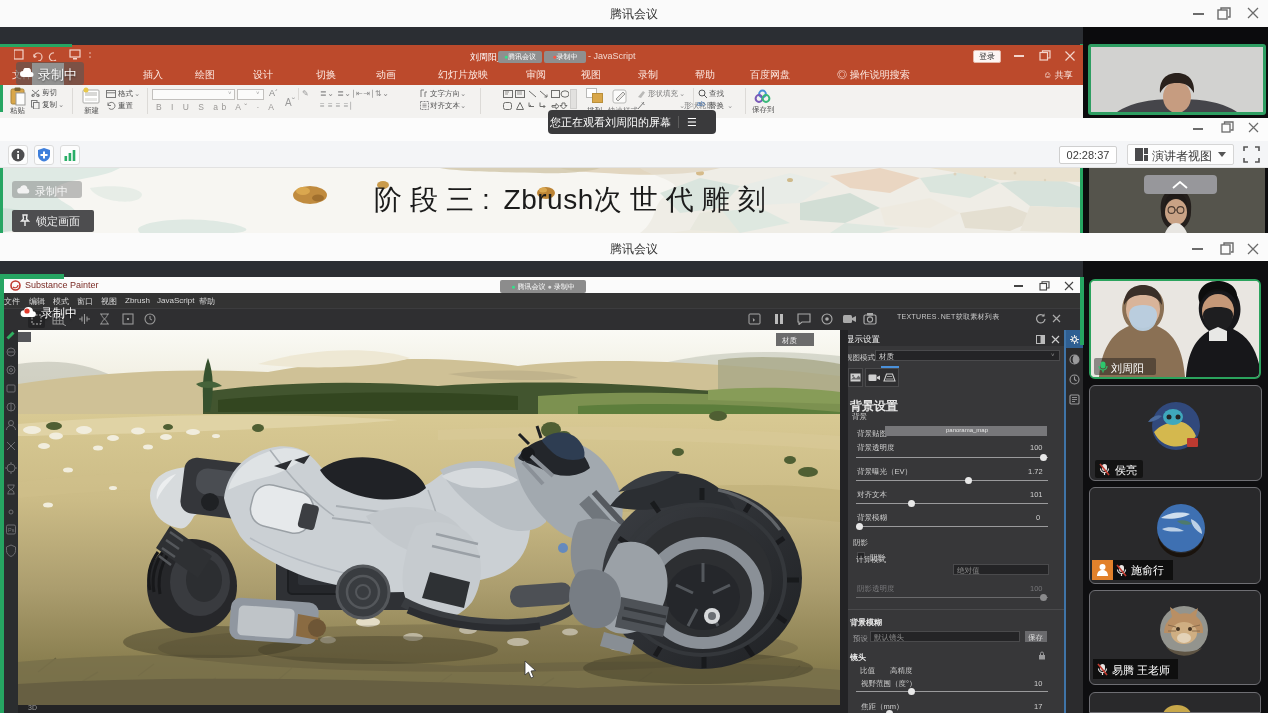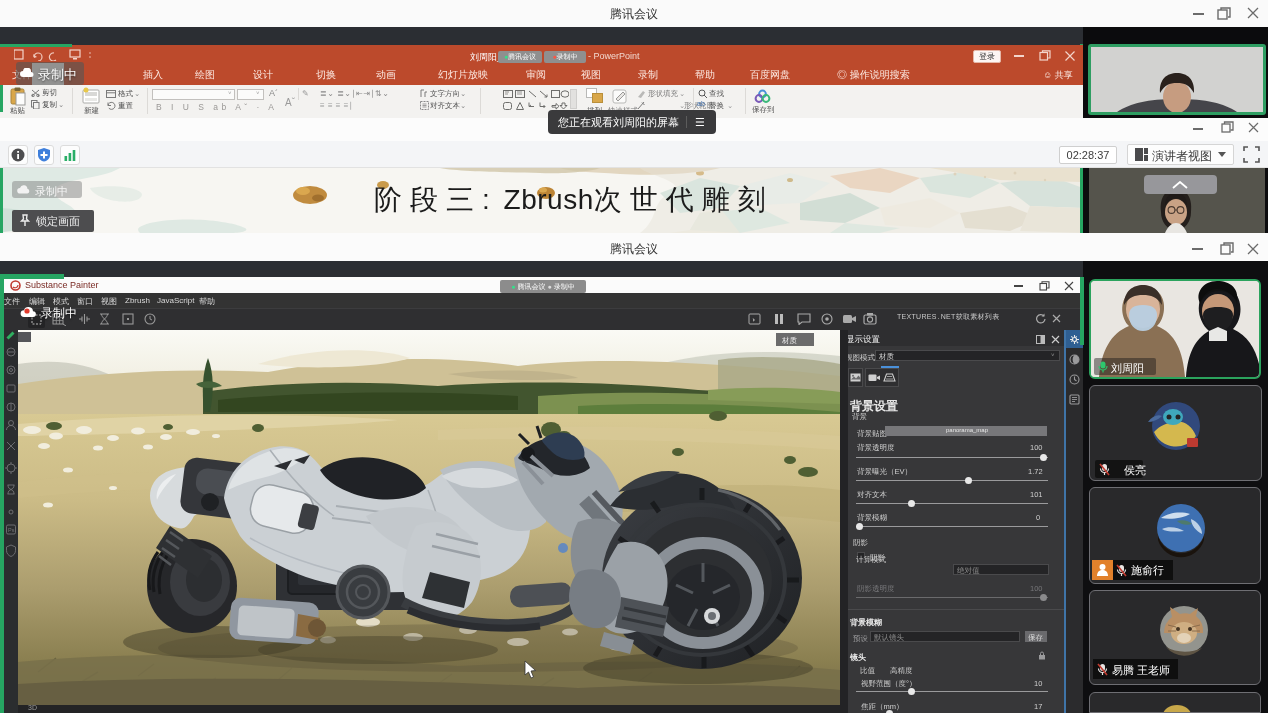--- a/index.html
+++ b/index.html
@@ -35,21 +35,21 @@
 <path d="M40 4 a4 4 0 1 0 2 7" fill="none" stroke="#f0c9bd" stroke-width="1.2"></path>
 <rect x="56" y="1" width="10" height="7" fill="none" stroke="#f3d5cb" stroke-width="1.2"></rect>
     <rect x="59" y="9" width="4" height="1.5" fill="#f3d5cb"></rect>
 <circle cx="76" cy="4" r="0.8" fill="#f0c9bd"></circle>
     <circle cx="76" cy="8" r="0.8" fill="#f0c9bd"></circle>
 </svg>
 
 <div class="ab" style="left:470px;top:51px;font-size:9px;color:#fff">刘周阳_美术</div>
 <div class="ab" style="left:498px;top:51px;width:44px;height:12px;background:#8f8f8f;border-radius:2px;font-size:7px;color:#fff;line-height:12px;text-align:center"><span style="color:#35e08a">●</span>腾讯会议</div>
 <div class="ab" style="left:544px;top:51px;width:42px;height:12px;background:#8f8f8f;border-radius:2px;font-size:7px;color:#fff;line-height:12px;text-align:center"><span style="color:#ff5544">●</span>录制中</div>
-<div class="ab" style="left:588px;top:51px;font-size:9px;color:#f2d8cf">- PowerPoint</div>
+<div class="ab" style="left:588px;top:51px;font-size:9px;color:#f2d8cf">- JavaScript</div>
 
 <div class="ab" style="left:973px;top:50px;width:28px;height:13px;border:1px solid #e6b8a9;border-radius:2px;font-size:8px;color:#fff;text-align:center;line-height:12px;background:#fdf6f4;color:#333">登录</div>
 <div class="ab" style="left:1014px;top:55px;width:10px;height:1.5px;background:#f3d5cb"></div>
 <svg class="ab" style="left:1039px;top:50px" width="12" height="11">
     <rect x="1" y="2.5" width="7.5" height="7.5" fill="none" stroke="#f3d5cb" stroke-width="1.2"></rect>
     <path d="M3.5 2.5 V0.8 H11 V8 H8.7" fill="none" stroke="#f3d5cb" stroke-width="1.2"></path>
   </svg>
 <svg class="ab" style="left:1065px;top:51px" width="10" height="10">
     <path d="M0.5 0.5 L9.5 9.5 M9.5 0.5 L0.5 9.5" stroke="#f3d5cb" stroke-width="1.2"></path>
   </svg>
@@ -197,21 +197,21 @@
 <div class="ab" style="left:0;top:118px;width:1268px;height:23px;background:#fcfcfc"></div>
 <div class="ab" style="left:1193px;top:128px;width:10px;height:2px;background:#6b6b6b"></div>
 <svg class="ab" style="left:1221px;top:121px" width="13" height="12">
     <rect x="1" y="3" width="8" height="8" fill="none" stroke="#6b6b6b" stroke-width="1.3"></rect>
     <path d="M3.5 3 V1 H12 V9 H9.5" fill="none" stroke="#6b6b6b" stroke-width="1.3"></path>
   </svg>
 <svg class="ab" style="left:1248px;top:122px" width="11" height="11">
     <path d="M1 1 L10 10 M10 1 L1 10" stroke="#6b6b6b" stroke-width="1.2"></path>
   </svg>
 
-<div class="ab" style="left:548px;top:110px;width:168px;height:24px;background:#3a3a3c;border-radius:4px;color:#fff;font-size:11px;line-height:24px;text-align:left"><span style="margin-left:10px">您正在观看刘周阳的屏幕</span><span style="border-left:1px solid #5c5c5c;margin-left:7px;padding-left:8px">☰</span></div>
+<div class="ab" style="left:548px;top:110px;width:168px;height:24px;background:#3a3a3c;border-radius:4px;color:#fff;font-size:11px;line-height:24px;text-align:left"><span style="margin-left:2px">您正在观看刘周阳的屏幕</span><span style="border-left:1px solid #5c5c5c;margin-left:7px;padding-left:8px">☰</span></div>
 
 <div class="ab" style="left:0;top:141px;width:1268px;height:27px;background:#f4f5f7;border-bottom:1px solid #e2e2e2"></div>
 <div class="ab" style="left:8px;top:145px;width:20px;height:20px;border:1px solid #dcdcdc;border-radius:3px;background:#fdfdfd"></div>
 <svg class="ab" style="left:11px;top:148px" width="14" height="14">
     <circle cx="7" cy="7" r="6.5" fill="#4d4d4f"></circle>
     <rect x="6.2" y="3" width="1.8" height="1.8" fill="#fff"></rect>
     <rect x="6.2" y="6" width="1.8" height="5" fill="#fff"></rect>
   </svg>
 <div class="ab" style="left:34px;top:145px;width:20px;height:20px;border:1px solid #dcdcdc;border-radius:3px;background:#fdfdfd"></div>
 <svg class="ab" style="left:37px;top:147px" width="14" height="15">
@@ -795,21 +795,21 @@
         <circle cx="88" cy="31" r="2.5" fill="#242424"></circle>
 <path d="M58 36 C62 30 68 28 72 30 C68 34 62 36 58 36 Z" fill="#4a6a9c"></path>
 <rect x="97" y="52" width="11" height="9" rx="1" fill="#bc3a30"></rect>
 </svg></div>
 <div class="ab" style="left:12px;top:433px;width:48px;height:18px;background:rgba(15,15,15,0.85);border-radius:2px"></div>
 <svg class="ab" style="left:16px;top:436px" width="11" height="13">
       <rect x="3" y="1" width="5" height="7" rx="2.5" fill="#e8e4e2"></rect>
       <path d="M1.5 5.5 a4 4 0 0 0 8 0 M5.5 9.5 v2.5" stroke="#e8e4e2" fill="none" stroke-width="1.2"></path>
       <path d="M1 1 L10 12" stroke="#c23b30" stroke-width="1.6"></path>
     </svg>
-<div class="ab" style="left:41px;top:436px;font-size:11px;color:#fff">侯亮</div>
+<div class="ab" style="left:32px;top:436px;font-size:11px;color:#fff">侯亮</div>
 
 <div class="ab" style="left:6px;top:460px;width:172px;height:97px;border:1px solid #6e6e73;border-radius:6px;background:#29292b;overflow:hidden">
 <svg width="170" height="95">
 <circle cx="91" cy="40" r="24" fill="#3e70b2"></circle>
 <path d="M71 30 C78 25 90 23 100 26 C94 30 80 32 71 30 Z" fill="#dfeaf4" opacity="0.9"></path>
 <path d="M101 31 C108 34 112 40 112 46 C106 43 101 37 101 31 Z" fill="#d4e2ee" opacity="0.85"></path>
 <path d="M72 41 C78 38 88 39 94 43 C86 44 76 44 72 41 Z" fill="#dce8f2" opacity="0.8"></path>
 <path d="M87 33 C93 31 99 33 102 36 C96 38 90 36 87 33 Z" fill="#567f4e" opacity="0.7"></path>
 <path d="M68 48 a24 24 0 0 0 46 0 L114 52 a24 24 0 0 1 -46 0 Z" fill="#1a130d"></path>
 </svg></div>

